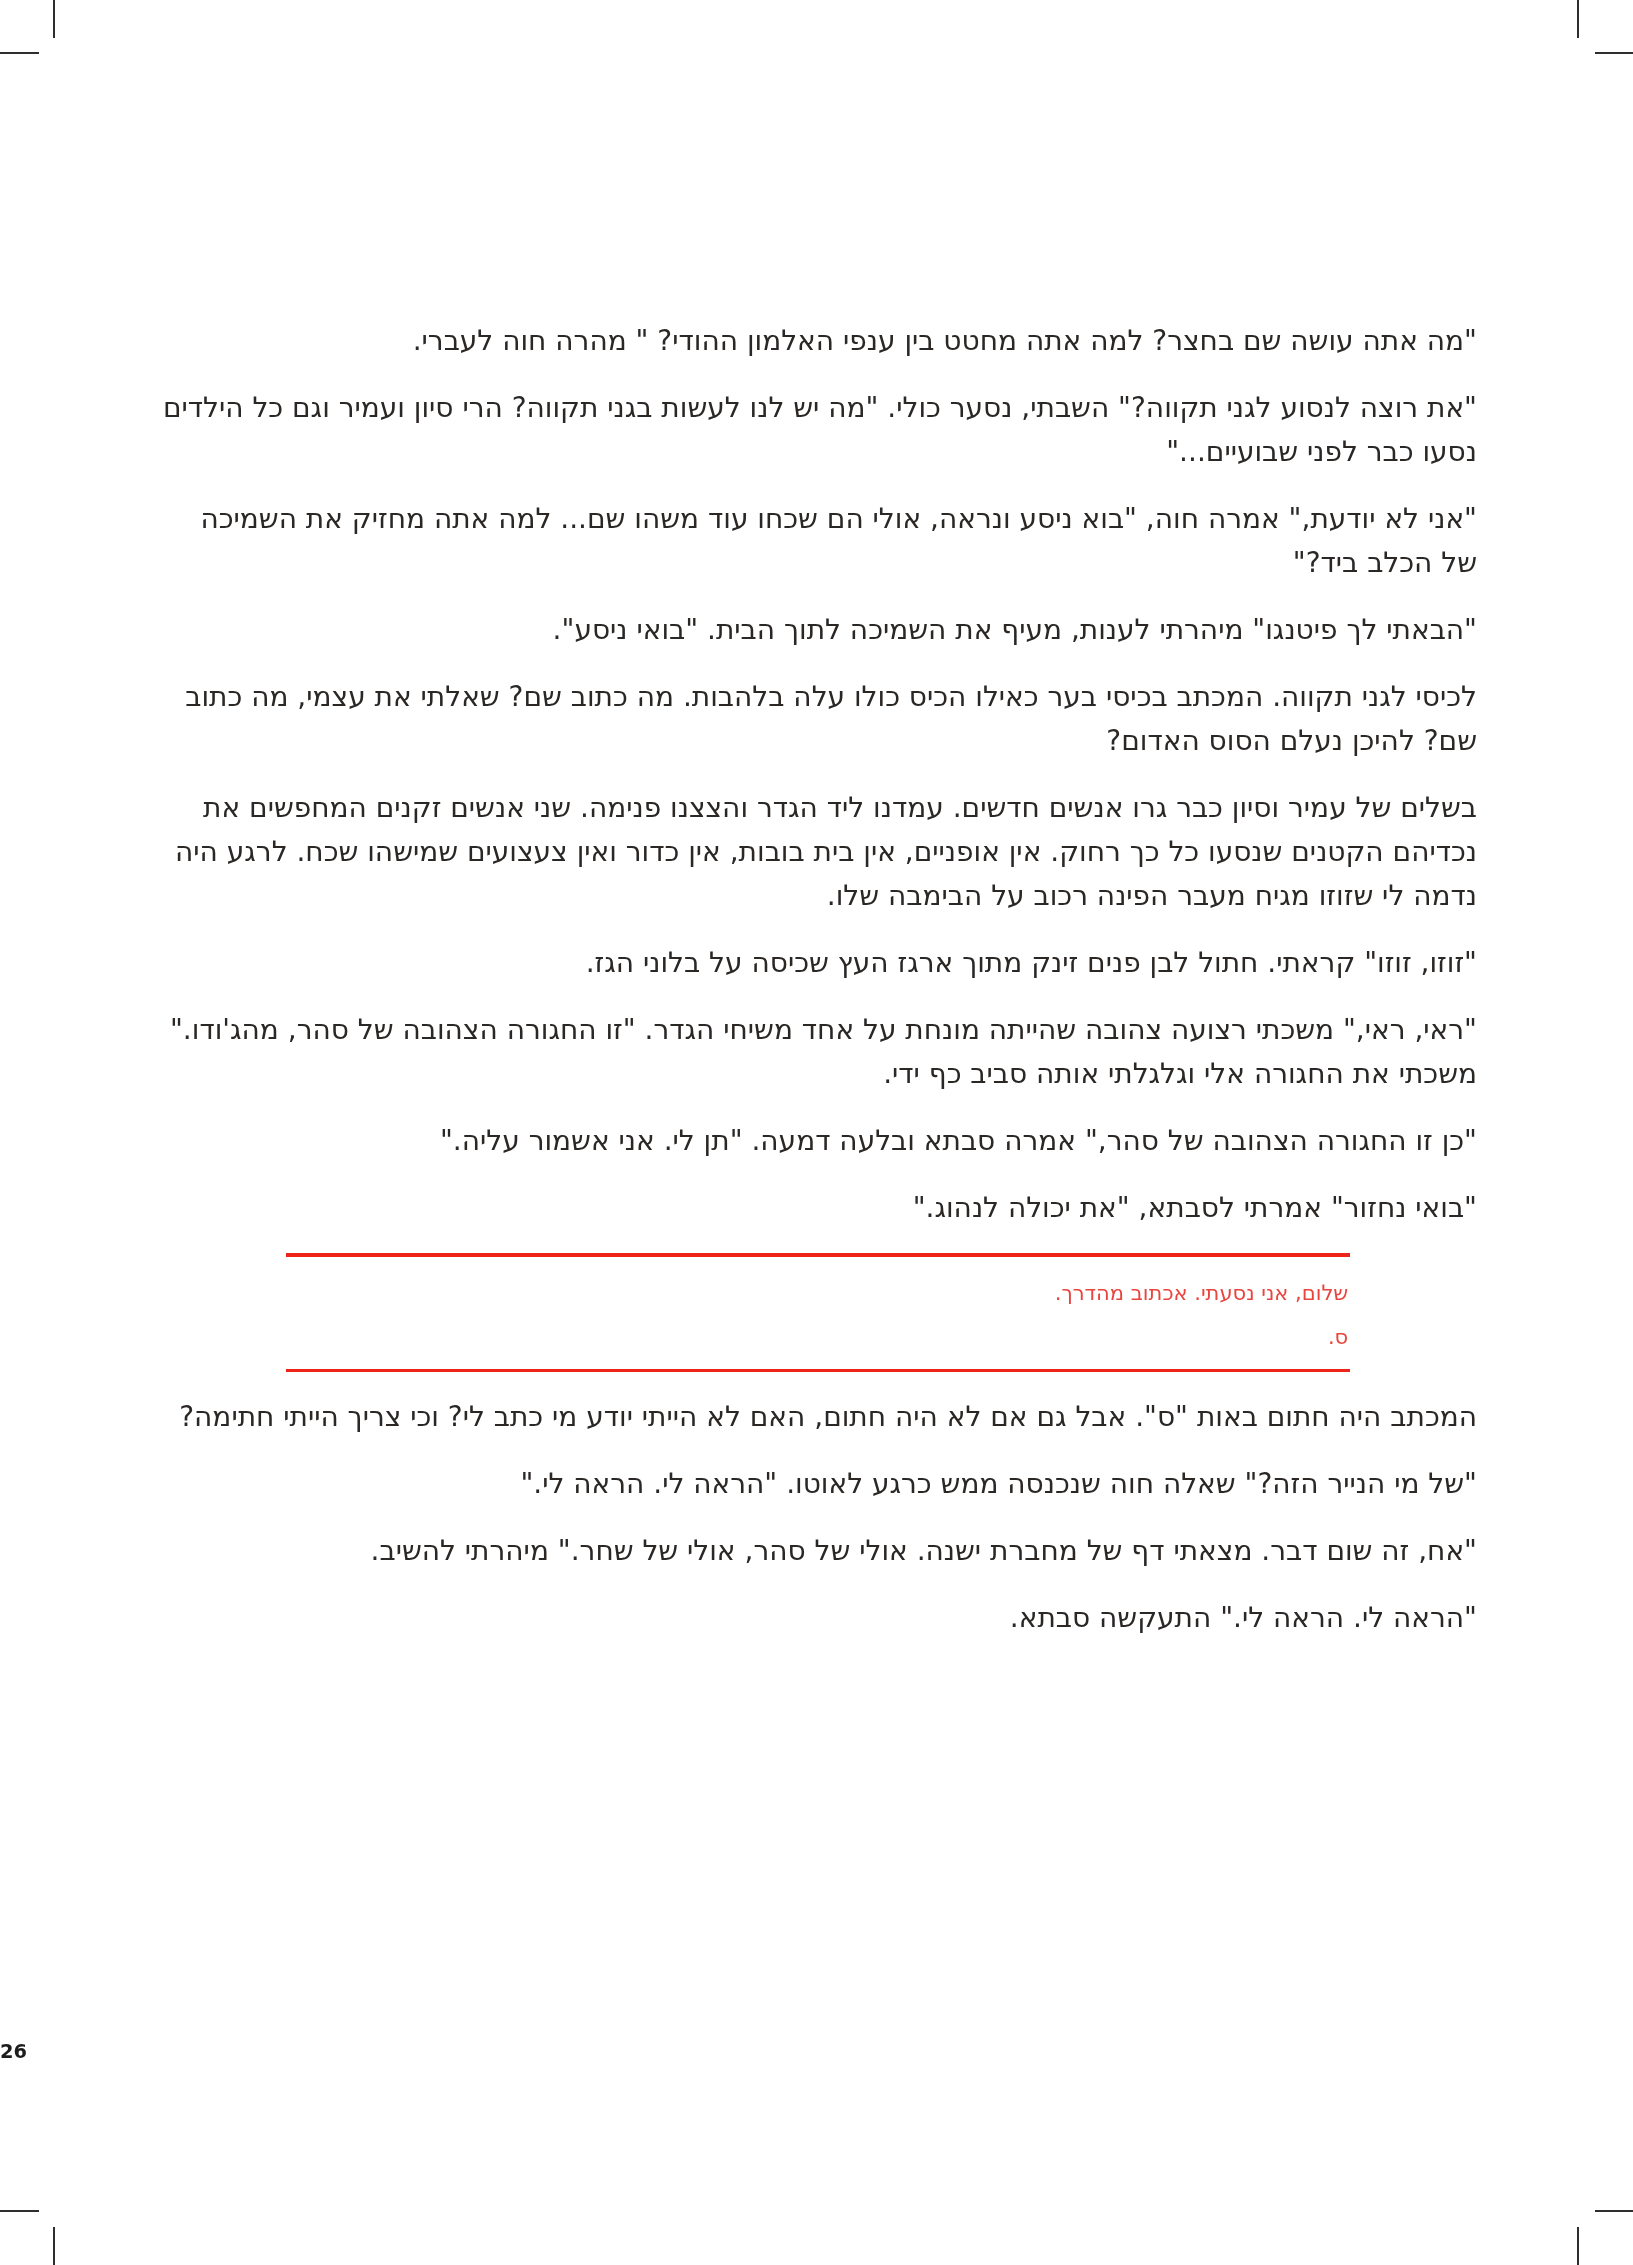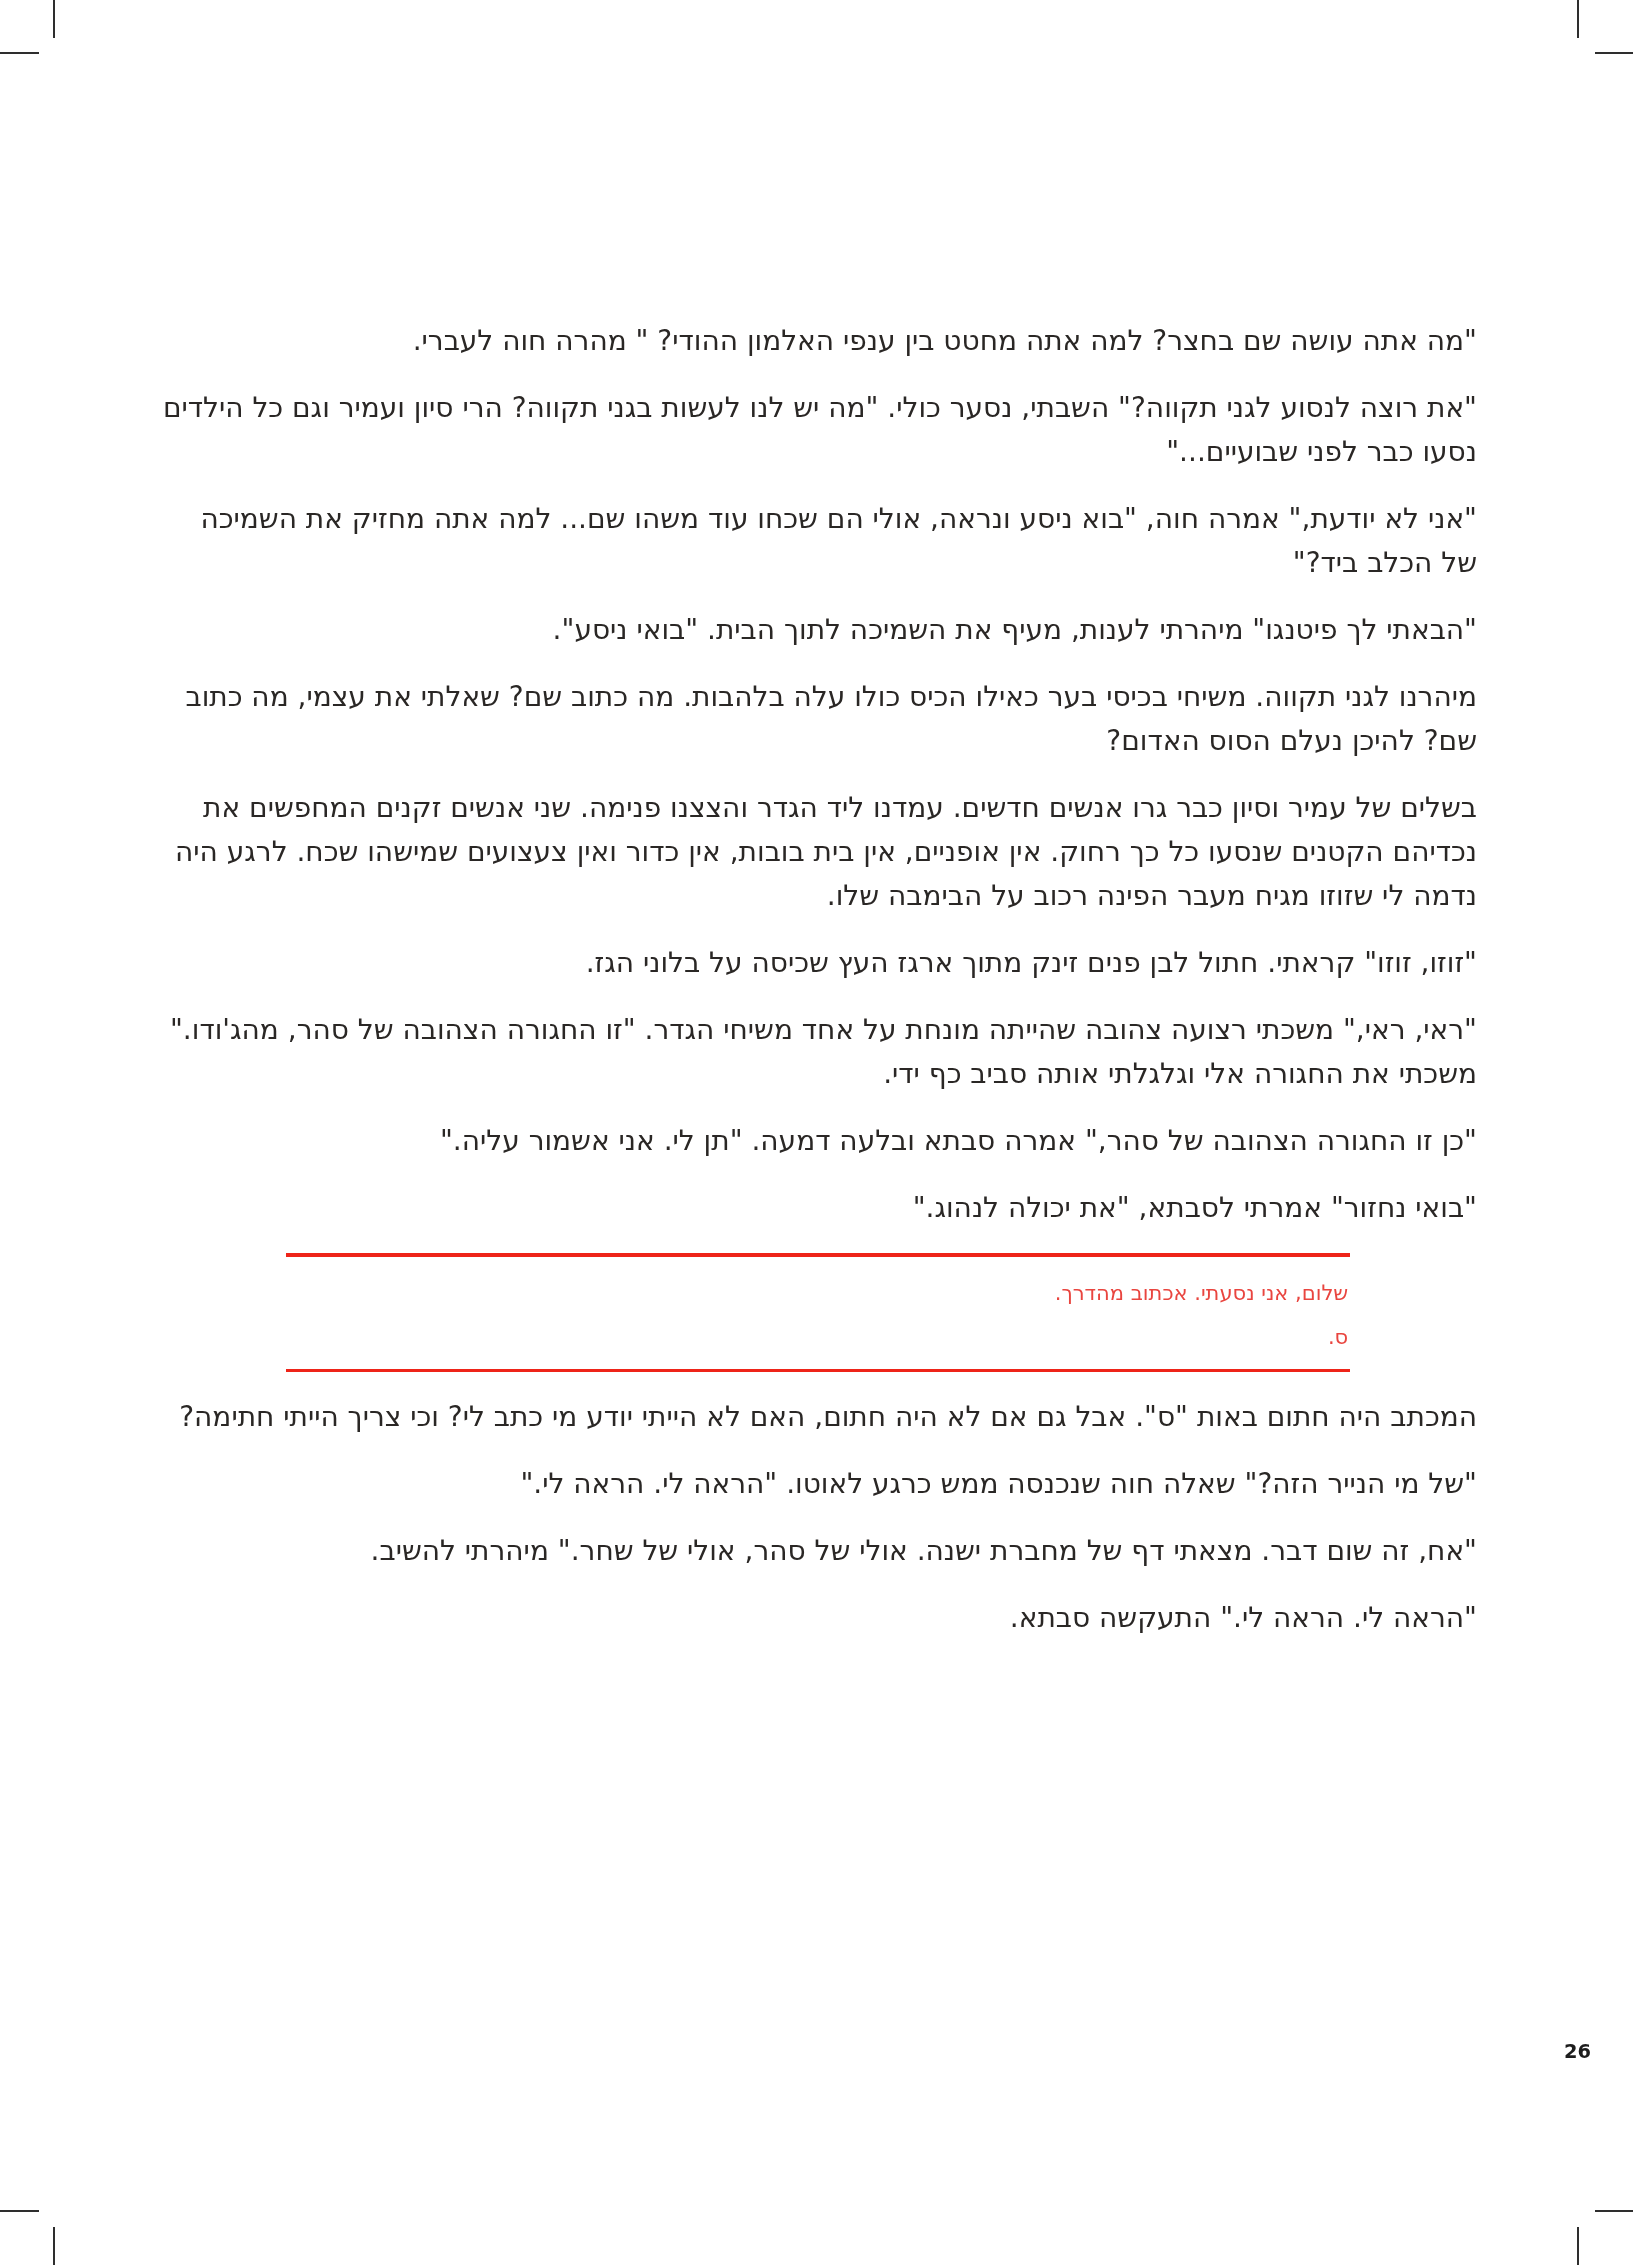--- a/index.html
+++ b/index.html
@@ -49,21 +49,21 @@
     padding: 14px 1.8px 10px 1.8px;
     font-size: 21px;
     line-height: 44px;
   }
 
   .pagenum {
     position: absolute;
     top: 2040px;
     left: 0;
     width: 1591px;
-    text-align: right;
+    text-align: left;
     font-weight: 700;
     font-size: 19.4px;
     color: #1d1d1d;
   }
 </style>
 </head>
 <body style="--ink: #2a2725; --red-text: #e9453f; --red-line: #ee2419;">
 
 <div class="crop tl-v"></div>
 <div class="crop tl-h"></div>
@@ -72,21 +72,21 @@
 <div class="crop bl-h"></div>
 <div class="crop bl-v"></div>
 <div class="crop br-h"></div>
 <div class="crop br-v"></div>
 
 <div class="content">
   <p class="para">"מה אתה עושה שם בחצר? למה אתה מחטט בין ענפי האלמון ההודי? " מהרה חוה לעברי.</p>
   <p class="para">"את רוצה לנסוע לגני תקווה?" השבתי, נסער כולי. "מה יש לנו לעשות בגני תקווה? הרי סיון ועמיר וגם כל הילדים נסעו כבר לפני שבועיים..."</p>
   <p class="para">"אני לא יודעת," אמרה חוה, "בוא ניסע ונראה, אולי הם שכחו עוד משהו שם... למה אתה מחזיק את השמיכה של הכלב ביד?"</p>
   <p class="para">"הבאתי לך פיטנגו" מיהרתי לענות, מעיף את השמיכה לתוך הבית. "בואי ניסע".</p>
-  <p class="para">מיהרנו לגני תקווה. משיחי בכיסי בער כאילו הכיס כולו עלה בלהבות. מה כתוב שם? שאלתי את עצמי, מה כתוב שם? להיכן נעלם הסוס האדום?</p>
+  <p class="para">לכיסי לגני תקווה. המכתב בכיסי בער כאילו הכיס כולו עלה בלהבות. מה כתוב שם? שאלתי את עצמי, מה כתוב שם? להיכן נעלם הסוס האדום?</p>
   <p class="para">בשלים של עמיר וסיון כבר גרו אנשים חדשים. עמדנו ליד הגדר והצצנו פנימה. שני אנשים זקנים המחפשים את נכדיהם הקטנים שנסעו כל כך רחוק. אין אופניים, אין בית בובות, אין כדור ואין צעצועים שמישהו שכח. לרגע היה נדמה לי שזוזו מגיח מעבר הפינה רכוב על הבימבה שלו.</p>
   <p class="para">"זוזו, זוזו" קראתי. חתול לבן פנים זינק מתוך ארגז העץ שכיסה על בלוני הגז.</p>
   <p class="para">"ראי, ראי," משכתי רצועה צהובה שהייתה מונחת על אחד משיחי הגדר. "זו החגורה הצהובה של סהר, מהג'ודו." משכתי את החגורה אלי וגלגלתי אותה סביב כף ידי.</p>
   <p class="para">"כן זו החגורה הצהובה של סהר," אמרה סבתא ובלעה דמעה. "תן לי. אני אשמור עליה."</p>
   <p class="para">"בואי נחזור" אמרתי לסבתא, "את יכולה לנהוג."</p>
 
   <div class="letter">
     <div class="rule"></div>
     <div class="letter-body">
       <div>שלום, אני נסעתי. אכתוב מהדרך.</div>

